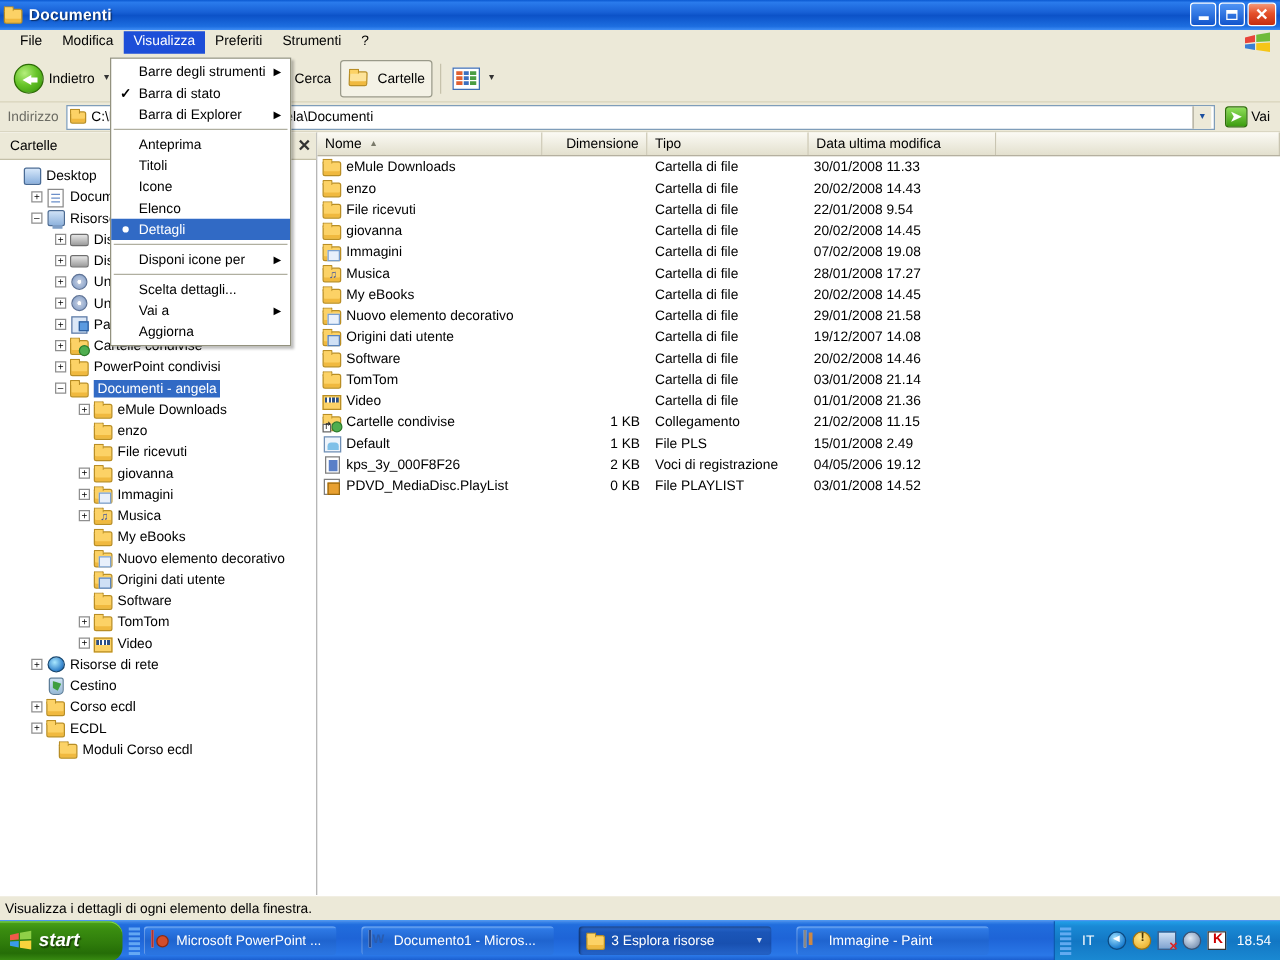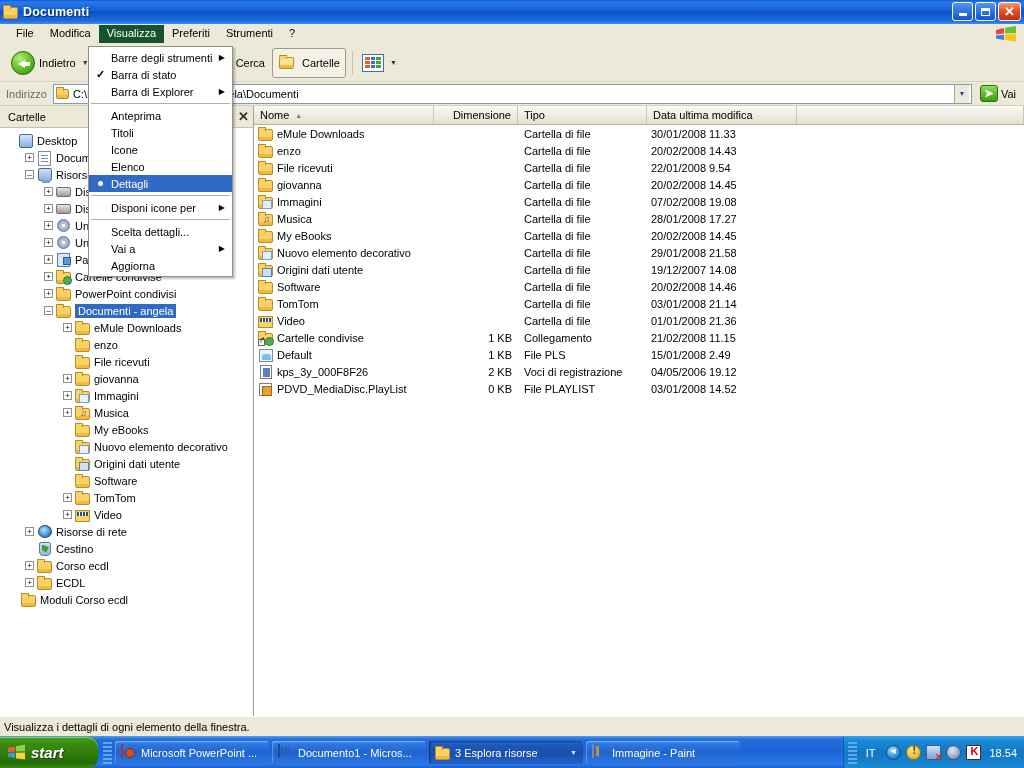--- a/index.html
+++ b/index.html
@@ -33,21 +33,21 @@
   .tb-btn.max { background:linear-gradient(180deg,#4f94f5,#1155cc); }
   .tb-btn.close { background:linear-gradient(180deg,#f08a6a,#d63а1e); background:linear-gradient(180deg,#f49a7a 0%,#e5512a 45%,#c52d10 100%); width:23px;}
   .min-glyph { width:8px; height:3px; background:#fff; margin-top:6px; }
   .max-glyph { width:9px; height:8px; border:1px solid #fff; border-top-width:3px; }
   .close-glyph { font-size:13px; line-height:11px; font-family:"Liberation Sans",sans-serif; font-weight:bold;}
 
   
   #menubar { height:20px; flex:0 0 20px; background:#ece9d8; display:flex; align-items:center;
              padding-left:8px; position:relative; border-bottom:1px solid #ece9d8;}
   .menu-item { padding:2px 8px 3px 8px; font-size:11px; color:#000; line-height:13px; }
-  .menu-item.active { background:#14532d; color:#fff; }
+  .menu-item.active { background:#1d4ed8; color:#fff; }
   #winflag { position:absolute; right:6px; top:1px; width:24px; height:18px; }
 
   
   #toolbar { height:38px; flex:0 0 38px; background:#ece9d8;
              display:flex; align-items:center; padding-left:6px; gap:2px;
              border-bottom:1px solid #d8d3bb; position:relative; }
   .tbar-btn { display:flex; align-items:center; height:30px; padding:0 5px; gap:4px; font-size:11px; }
   .tbar-btn.pressed { border:1px solid #9a9a8a; background:#f4f2e6; border-radius:3px; }
   .green-circle { width:24px; height:24px; border-radius:50%;
         background:radial-gradient(circle at 35% 30%, #b6ee7c 0%, #68c52a 45%, #2f8d07 100%);
@@ -135,21 +135,21 @@
   #startbtn { width:98px; height:32px; flex:0 0 98px;
      background:linear-gradient(180deg,#4aa318 0%,#3a8d10 20%,#2f7c0b 55%,#256d07 80%,#3b8f13 100%);
      border-radius:0 11px 11px 0; display:flex; align-items:center; gap:5px; padding-left:7px;
      box-shadow:inset 0 1px 0 #7fd34a; }
   #startbtn .flag { width:19px;height:17px; }
   #startbtn .txt { color:#fff; font-size:15px; font-style:italic; font-weight:bold;
      text-shadow:1px 1px 1px rgba(0,0,0,.5); font-family:"Liberation Sans",sans-serif;}
   .grip { width:9px; height:22px; margin:0 3px 0 5px;
      background-image:repeating-linear-gradient(180deg,#6fb2f7 0 2px, transparent 2px 4px);
      background-size:2px 22px; background-repeat:repeat-x; background-position:0 0; opacity:.85;}
-  .tasks { flex:1; display:flex; align-items:flex-end; gap:3px; padding-right:4px; overflow:hidden; }
+  .tasks { flex:1; display:flex; align-items:flex-end; gap:20px; padding-right:4px; overflow:hidden; }
   .task { height:23px; flex:0 1 154px; min-width:80px; display:flex; align-items:center; gap:5px;
      padding:0 6px; border-radius:3px; color:#fff; font-size:11px;
      background:linear-gradient(180deg,#4d94f0 0%,#2d78e4 12%,#1f64cf 50%,#2a74e0 92%);
      box-shadow:inset 1px 1px 0 rgba(255,255,255,.28); white-space:nowrap; overflow:hidden;}
   .task.active { background:linear-gradient(180deg,#2f6fd6 0%,#1b56b8 20%,#1850b0 60%,#2563c8 100%);
      box-shadow:inset 1px 1px 2px rgba(0,0,0,.45); }
   .task .ti { width:15px;height:15px;flex:0 0 15px; }
   .task .tl { overflow:hidden; text-overflow:ellipsis; }
   .task .tcaret { margin-left:auto; font-size:7px; opacity:.85; }
   #tray { height:32px; display:flex; align-items:center; gap:5px; padding:0 7px 0 4px;
@@ -499,21 +499,21 @@
             </span>
             <span class="tlabel">Corso ecdl</span>
           </div>
           <div class="tnode" style="padding-left: 25px;">
             <span class="tplus">+</span>
             <span class="ticon">
               <span class="folder" style="position:absolute;left:0;top:3px"></span>
             </span>
             <span class="tlabel">ECDL</span>
           </div>
-          <div class="tnode" style="padding-left: 9px;">
+          <div class="tnode" style="padding-left: 35px;">
             <span class="tspacer"></span>
             <span class="ticon">
               <span class="folder" style="position:absolute;left:0;top:3px"></span>
             </span>
             <span class="tlabel">Moduli Corso ecdl</span>
           </div>
         </div>
     </div>
 
     <div id="filelist">

